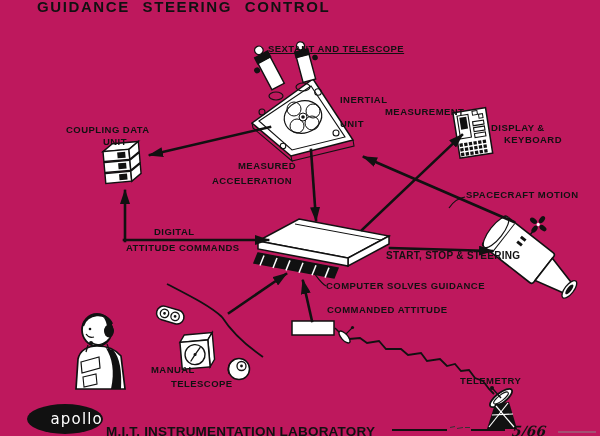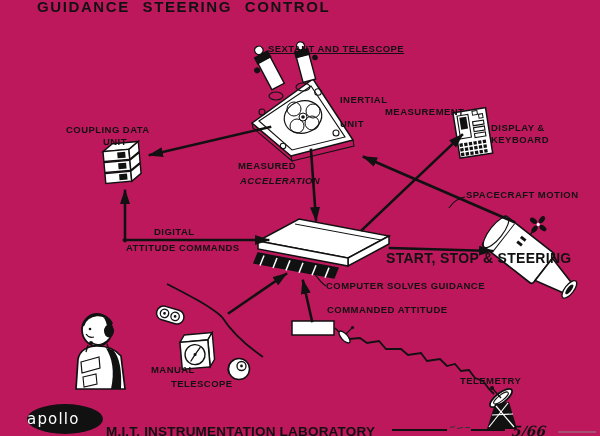--- a/index.html
+++ b/index.html
@@ -4,29 +4,29 @@
 <style>
   html,body{margin:0;padding:0;background:#fff;}
   .stage{
     position:relative;width:600px;height:436px;background:#be185d;overflow:hidden;
     font-family:"Liberation Sans",sans-serif;color:#111;
   }
   .lbl{
     position:absolute;font-weight:700;font-size:9.5px;letter-spacing:.45px;
     white-space:nowrap;color:#111;
   }
-  .lbl.small{font-size:14px;letter-spacing:.3px;}
+  .lbl.small{font-size:10px;letter-spacing:.3px;}
   .title{
     position:absolute;left:37px;top:-2px;font-weight:700;font-size:15px;
     letter-spacing:1.6px;word-spacing:7px;white-space:nowrap;color:#111;
   }
   svg.art{position:absolute;left:0;top:0;}
   .logo{
     position:absolute;left:27px;top:404px;width:76px;height:30px;background:#111;
-    border-radius:50%;display:flex;align-items:center;justify-content:flex-start;
+    border-radius:50%;display:flex;align-items:center;justify-content:flex-end;
     color:#fff;font-size:15px;letter-spacing:1.2px;font-weight:400;
     font-family:"DejaVu Sans",sans-serif;
   }
   .org{
     position:absolute;left:106px;top:424px;font-weight:700;font-size:13.5px;
     letter-spacing:.2px;white-space:nowrap;color:#111;
   }
   .fignote{
     position:absolute;left:512px;top:423px;font-family:"DejaVu Serif",serif;
     font-style:italic;font-weight:700;font-size:14px;transform:skewX(-6deg);color:#111;
@@ -229,24 +229,24 @@
   <div class="lbl" style="left:268px;top:43px;text-decoration:underline;">SEXTANT AND TELESCOPE</div>
 
   <div class="lbl" style="left:340px;top:94px;">INERTIAL</div>
   <div class="lbl" style="left:340px;top:106px;margin-left:45px;">MEASUREMENT</div>
   <div class="lbl" style="left:340px;top:118px;">UNIT</div>
 
   <div class="lbl" style="left:66px;top:124px;">COUPLING DATA</div>
   <div class="lbl" style="left:103px;top:136px;">UNIT</div>
 
   <div class="lbl" style="left:491px;top:122px;">DISPLAY &amp;</div>
-  <div class="lbl" style="left:491px;top:134px;">KEYBOARD</div>
+  <div class="lbl" style="left:491px;top:134px;padding-left:13px;">KEYBOARD</div>
 
   <div class="lbl" style="left:238px;top:160px;">MEASURED</div>
-  <div class="lbl" style="left:240px;top:175px;font-style:italic;">ACCELERATION</div>
+  <div class="lbl" style="left:212px;top:175px;">ACCELERATION</div>
 
   <div class="lbl" style="left:466px;top:189px;">SPACECRAFT MOTION</div>
 
   <div class="lbl" style="left:154px;top:226px;">DIGITAL</div>
   <div class="lbl" style="left:126px;top:242px;">ATTITUDE COMMANDS</div>
 
   <div class="lbl small" style="left:386px;top:250px;">START, STOP &amp; STEERING</div>
 
   <div class="lbl" style="left:326px;top:280px;">COMPUTER SOLVES GUIDANCE</div>
   <div class="lbl" style="left:327px;top:304px;">COMMANDED ATTITUDE</div>

